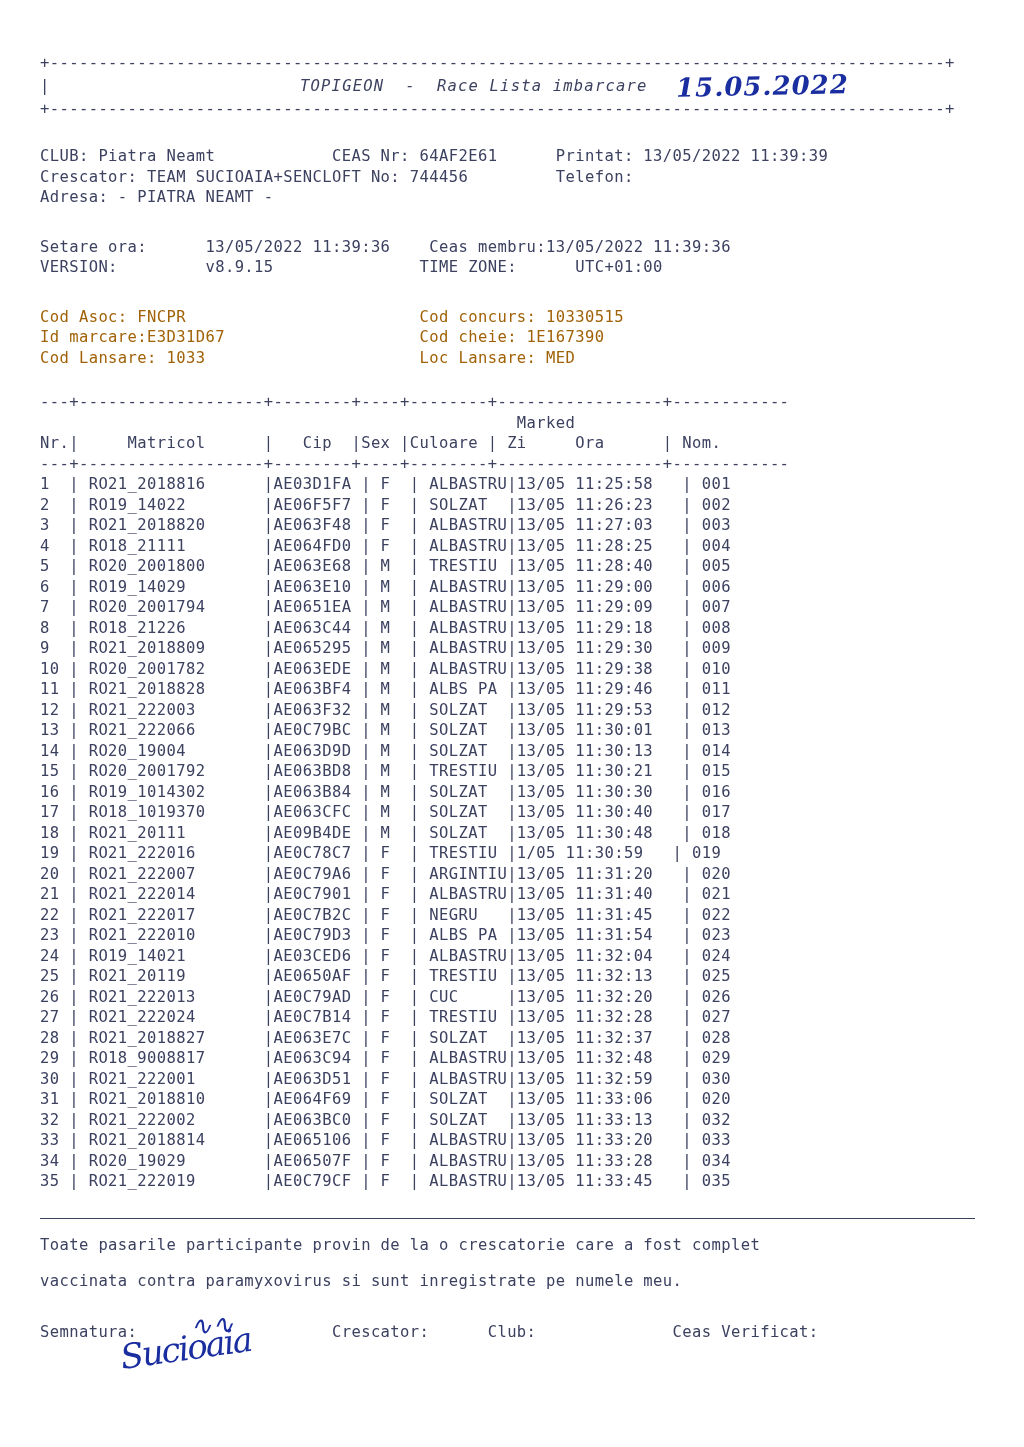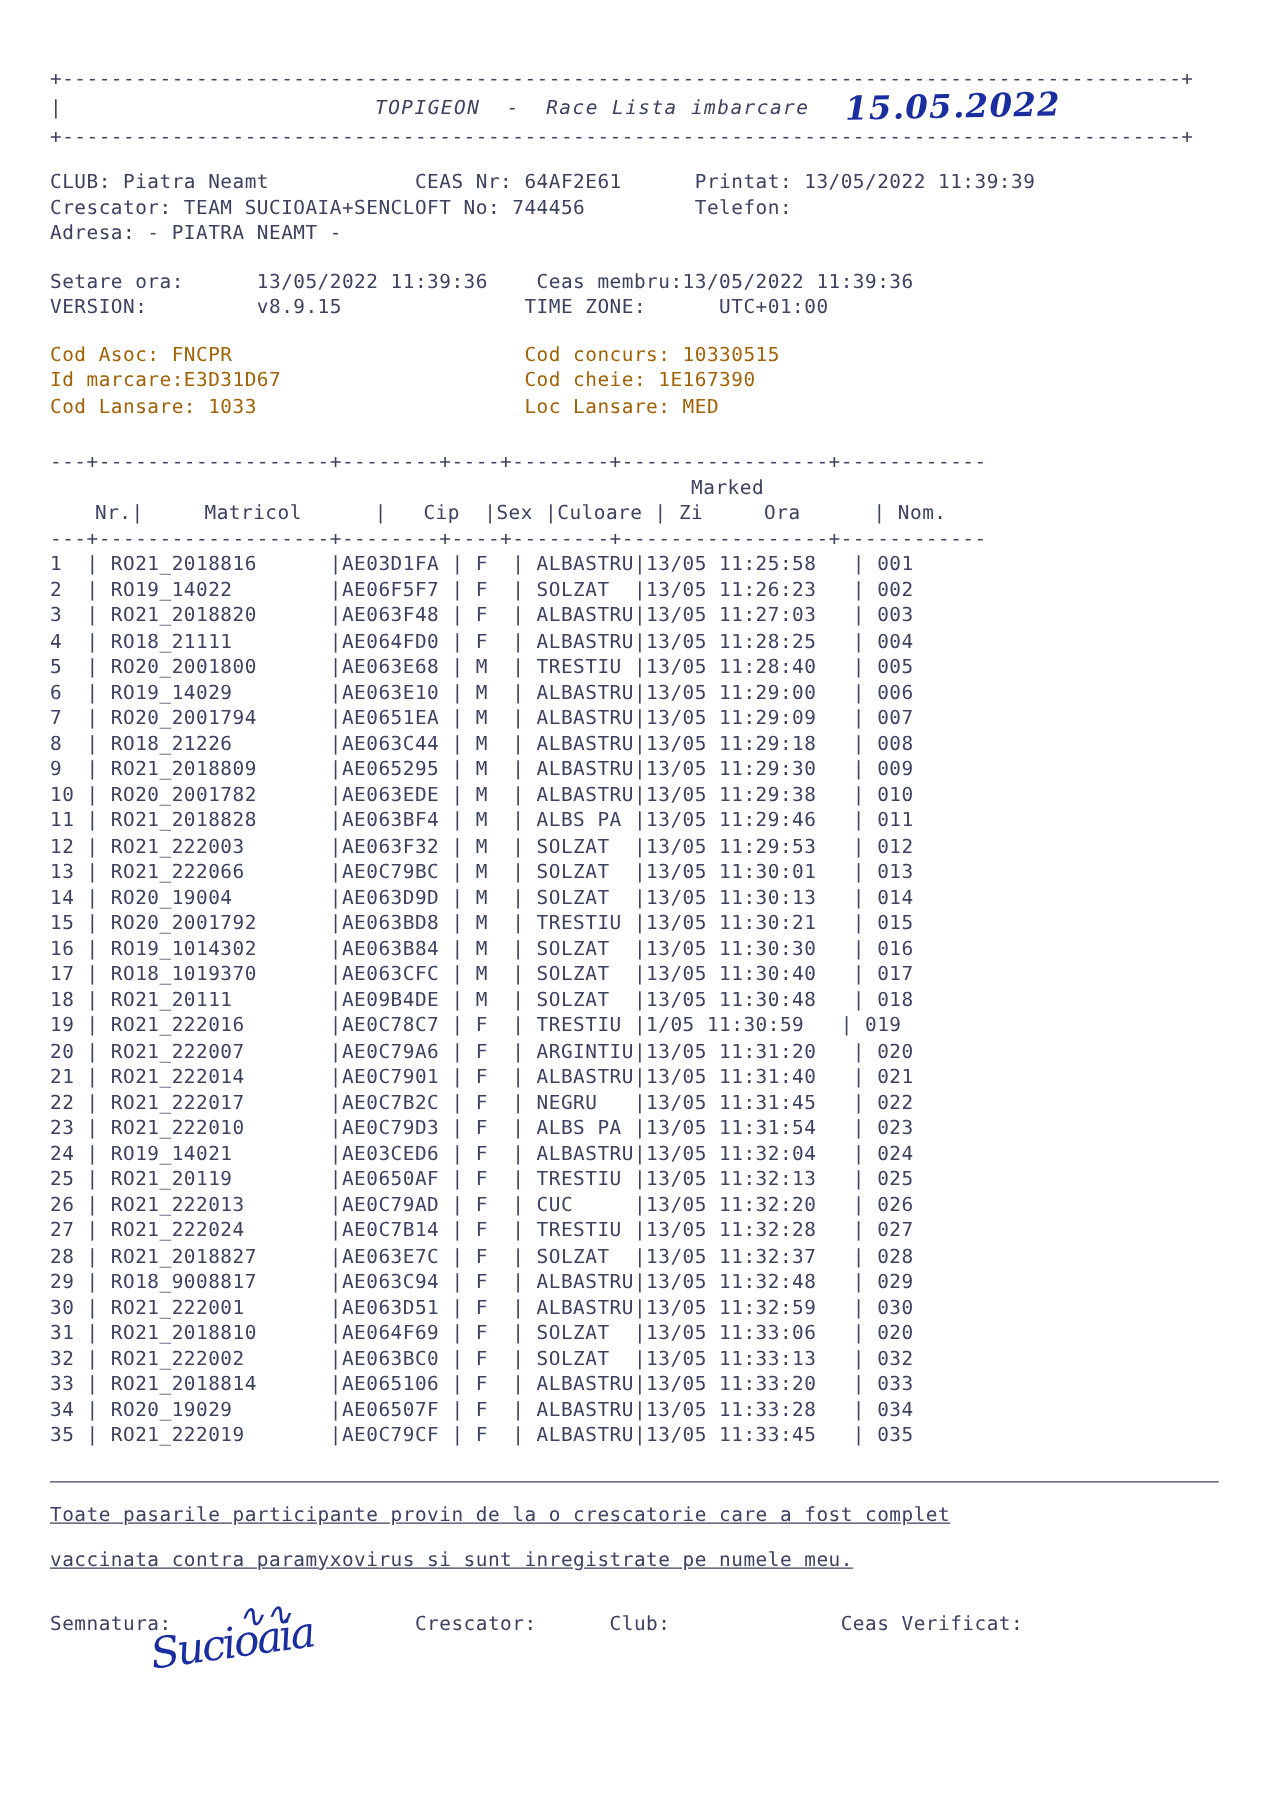--- a/index.html
+++ b/index.html
@@ -59,40 +59,40 @@
     font-style: italic;
     font-weight: bold;
     font-size: 26px;
     color: #1b2ea0;
     margin-left: 28px;
     letter-spacing: 1px;
     transform: rotate(-1.2deg);
   }
 
   
-  .hdr-block { margin-top: 18px; }
+  .hdr-block { margin-top: 29px; }
   .hdr-row { display: block; }
 
   
   .tbl {
     margin-top: 24px;
   }
   .tbl-rule { }
-  .tbl-head-row { display: block; margin-left: 36px; }
+  .tbl-head-row { display: block; }
   .tbl-body { }
   .trow { display: block; }
 
   
   .footer-rule {
     border: none;
     border-top: 1.3px solid #3c4160;
     margin: 10px 0 10px 0;
     width: 935px;
   }
-  .foot-text { margin-top: 16px; text-decoration: underline; }
+  .foot-text { margin-top: 16px; }
   .sign-row {
     margin-top: 30px;
     position: relative;
   }
   .signature {
     position: absolute;
     left: 80px;
     top: 6px;
     font-family: "DejaVu Serif", serif;
     font-style: italic;

